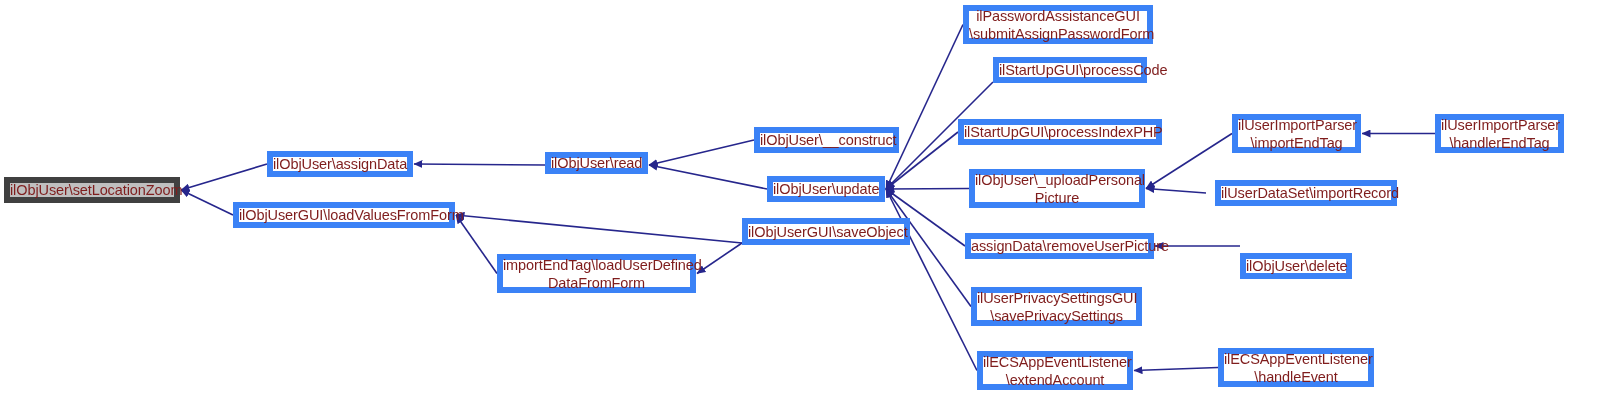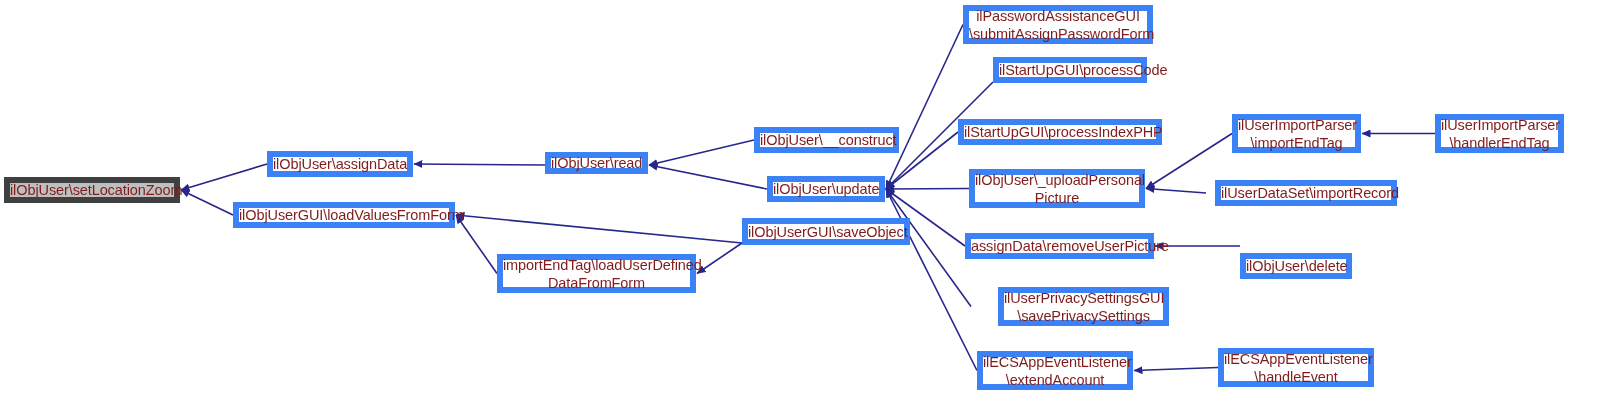--- a/index.html
+++ b/index.html
@@ -96,21 +96,21 @@
       <div class="node" style="left: 742px; top: 218px; width: 168px; height: 27px;"><span class="node-label">ilObjUserGUI\saveObject</span></div>
       <div class="node" style="left: 497px; top: 254px; width: 199px; height: 39px;"><span class="node-label">importEndTag\loadUserDefined
 DataFromForm</span></div>
       <div class="node" style="left: 963px; top: 5px; width: 190px; height: 39px;"><span class="node-label">ilPasswordAssistanceGUI
 \submitAssignPasswordForm</span></div>
       <div class="node" style="left: 993px; top: 57px; width: 154px; height: 26px;"><span class="node-label">ilStartUpGUI\processCode</span></div>
       <div class="node" style="left: 958px; top: 119px; width: 204px; height: 26px;"><span class="node-label">ilStartUpGUI\processIndexPHP</span></div>
       <div class="node" style="left: 969px; top: 169px; width: 176px; height: 39px;"><span class="node-label">ilObjUser\_uploadPersonal
 Picture</span></div>
       <div class="node" style="left: 965px; top: 233px; width: 189px; height: 26px;"><span class="node-label">assignData\removeUserPicture</span></div>
-      <div class="node" style="left: 998px; top: 287px; width: 171px; height: 39px;"><span class="node-label">ilUserPrivacySettingsGUI
+      <div class="node" style="left: 971px; top: 287px; width: 171px; height: 39px;"><span class="node-label">ilUserPrivacySettingsGUI
 \savePrivacySettings</span></div>
       <div class="node" style="left: 977px; top: 351px; width: 156px; height: 39px;"><span class="node-label">ilECSAppEventListener
 \extendAccount</span></div>
       <div class="node" style="left: 1232px; top: 114px; width: 129px; height: 39px;"><span class="node-label">ilUserImportParser
 \importEndTag</span></div>
       <div class="node" style="left: 1206px; top: 180px; width: 182px; height: 26px; margin-left: 9px;"><span class="node-label">ilUserDataSet\importRecord</span></div>
       <div class="node" style="left: 1240px; top: 233px; width: 112px; height: 26px; margin-top: 20px;"><span class="node-label">ilObjUser\delete</span></div>
       <div class="node" style="left: 1218px; top: 348px; width: 156px; height: 39px;"><span class="node-label">ilECSAppEventListener
 \handleEvent</span></div>
       <div class="node" style="left: 1435px; top: 114px; width: 129px; height: 39px;"><span class="node-label">ilUserImportParser

